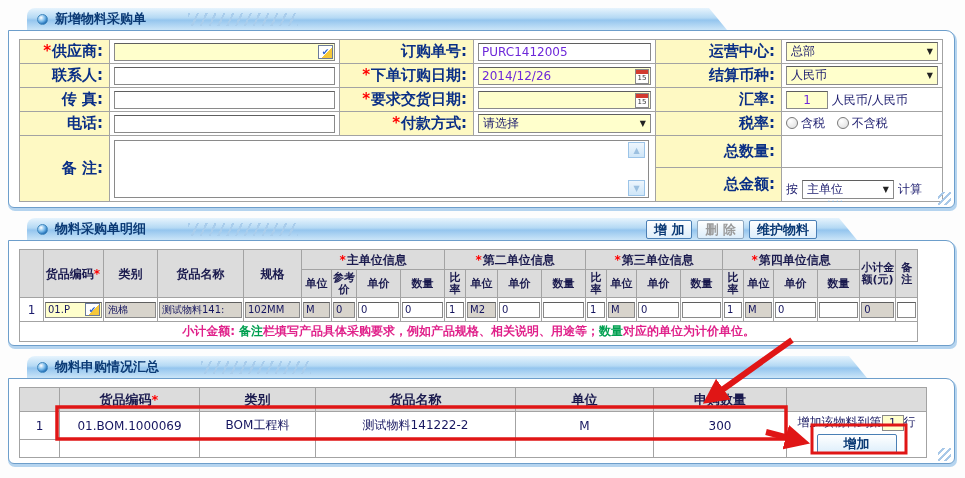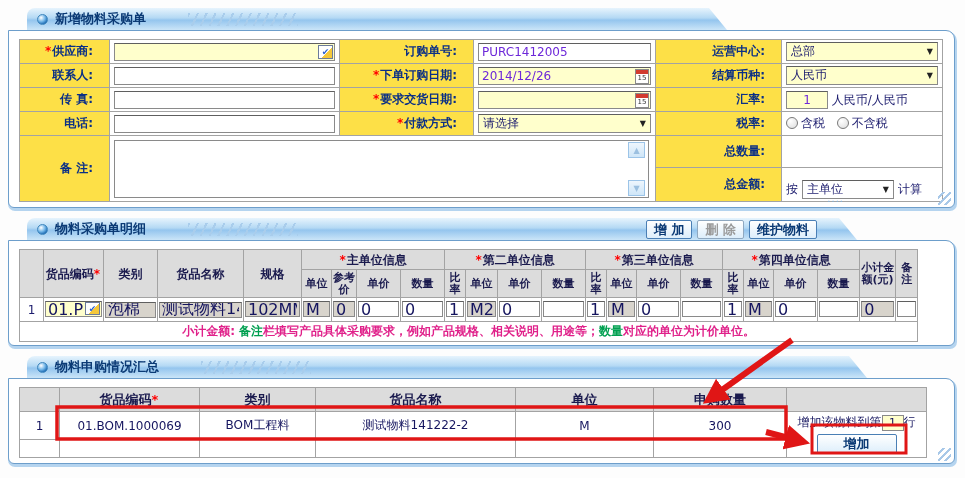--- a/index.html
+++ b/index.html
@@ -23,22 +23,22 @@
     background:radial-gradient(circle at 35% 30%,#ffffff,#74b7e9 45%,#1565b0 80%);}
   .tab-title{font-weight:bold;font-size:13px;color:#0b3a75;white-space:nowrap;}
   .hatch{width:110px;height:13px;margin-left:35px;
     background:repeating-linear-gradient(115deg,#a9cdec 0 2px,transparent 2px 8px);}
   .pbody{
     background:#fff;border:1px solid #6d9ecb;border-radius:0 9px 6px 6px;
     box-shadow:1px 2px 0 1px #b5d4ef;padding:8px 10px 6px 10px;position:relative;
   }
   table{border-collapse:collapse;table-layout:fixed;}
   td,th{border:1px solid #a3a3a3;overflow:hidden;}
-  .lbl{background:#fde047;color:#0a2f86;font-weight:bold;font-size:12px;text-align:right;
-    padding:0 16px 0 2px;white-space:nowrap;}
+  .lbl{background:#fef9c3;color:#0a2f86;font-weight:bold;font-size:15px;text-align:right;
+    padding:0 6px 0 2px;white-space:nowrap;}
   .fld{background:#ffffff;padding:2px 4px;vertical-align:middle;}
   .req{color:var(--required);font-weight:bold;margin-right:1px;}
   .in{border:1px solid #8a8a8a;border-top-color:#5f5f5f;height:18px;font-size:12px;color:#6d28d9;
     padding:0 3px;font-family:inherit;width:100%;}
   .yellow{background:var(--field-yellow);}
   .white{background:#fff;}
   .inwrap{position:relative;width:100%;}
   .picker{position:absolute;right:2px;top:2px;width:15px;height:14px;border:1px solid #6b7b9b;
     background:linear-gradient(135deg,#ffffff 58%,#f5c83a 58%);font-size:9px;line-height:13px;
     text-align:center;color:#2a5fd0;cursor:pointer;}
@@ -58,21 +58,21 @@
   .sb-up{top:2px;} .sb-dn{bottom:2px;}
   .btn{background:linear-gradient(#ffffff,#ddeefb);border:1px solid #4a7fb5;border-radius:2px;
     color:#0b3a75;font-weight:bold;font-size:13px;height:19px;padding:0 7px;font-family:inherit;cursor:pointer;white-space:nowrap;}
   .btn.disabled{color:#9a9a9a;border-color:#8fa8c0;}
   .tabbtns{margin-left:auto;margin-right:40px;display:flex;gap:5px;}
   
   .grid th{background:#dcdcdc;font-size:12px;font-weight:bold;color:#1a1a4e;padding:0 1px;line-height:14px;}
   .grid .sub{font-size:11px;line-height:12px;}
   .grid td{background:#fff;padding:1px 1px;text-align:center;}
   .g2h{color:var(--g2);margin-left:28px;} .g3h{color:var(--g3);} .g4h{color:var(--g4);}
-  .din{border:1px solid #8a8a8a;border-top-color:#5f5f5f;height:16px;font-size:16px;color:#15155f;
+  .din{border:1px solid #8a8a8a;border-top-color:#5f5f5f;height:16px;font-size:10px;color:#15155f;
     padding:0 2px;width:100%;font-family:inherit;background:#fff;}
   .din.gray{background:#d8d4cc;}
   .din.yellow{background:var(--field-yellow);}
   .noterow td{border:1px solid #a3a3a3;background:#fff;text-align:center;font-size:12px;padding:1px 0;white-space:nowrap;}
   .np{color:var(--note-magenta);font-weight:bold;}
   .nt{color:var(--note-magenta);font-weight:bold;}
   .ng{color:var(--note-green);font-weight:bold;}
   
   .sum th{background:#dcdcdc;font-size:13px;font-weight:bold;color:#1a1a4e;padding:2px 0;}
   .sum td{background:#fff;text-align:center;font-size:12px;color:#15155f;padding:2px 0;}

